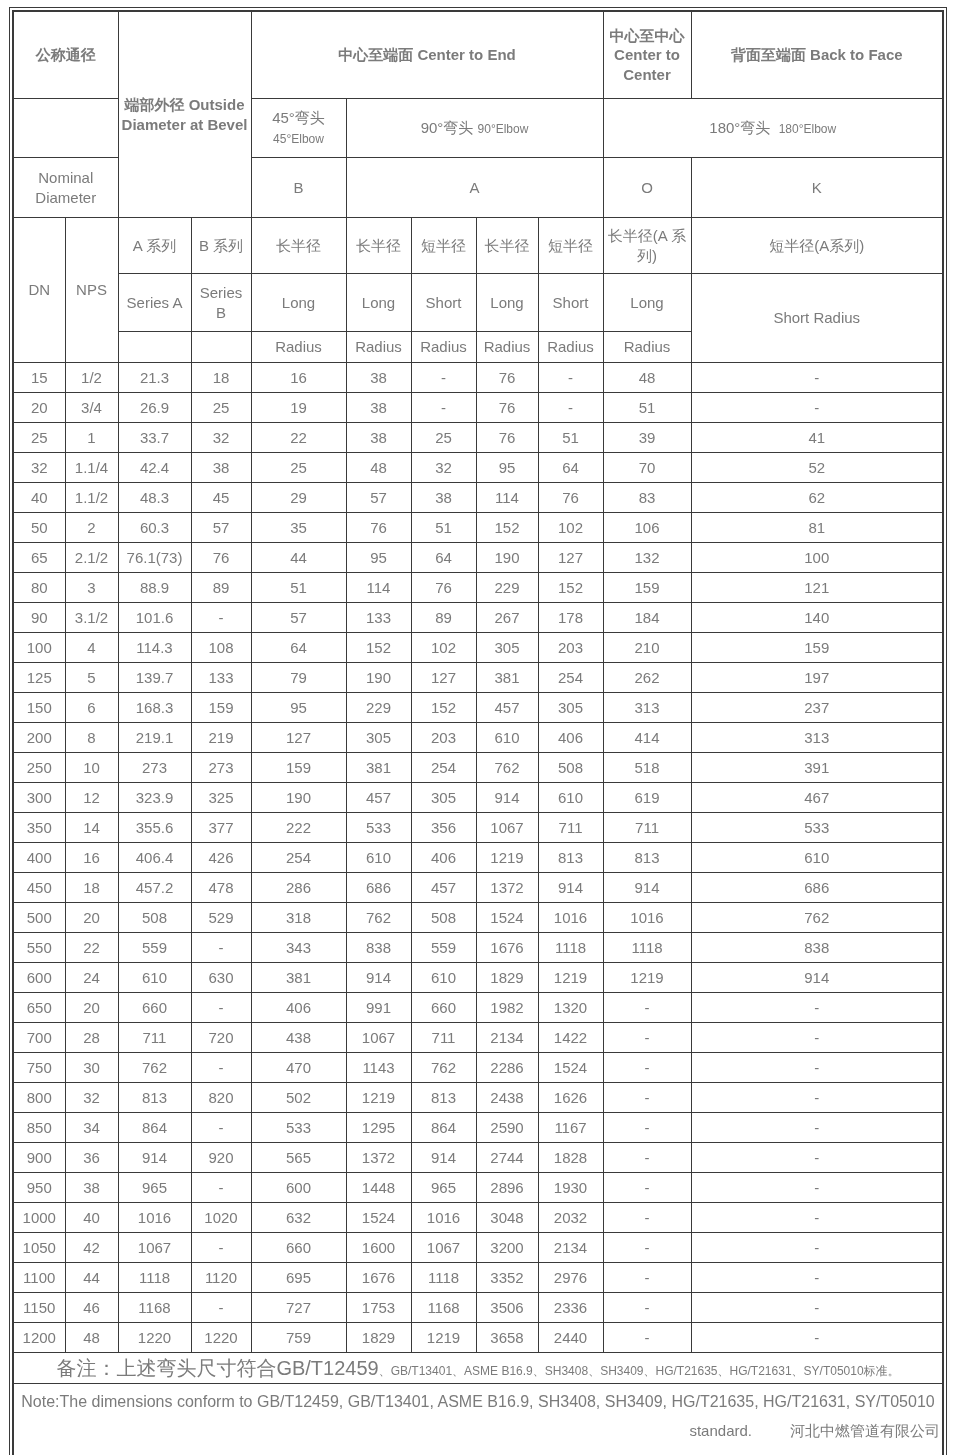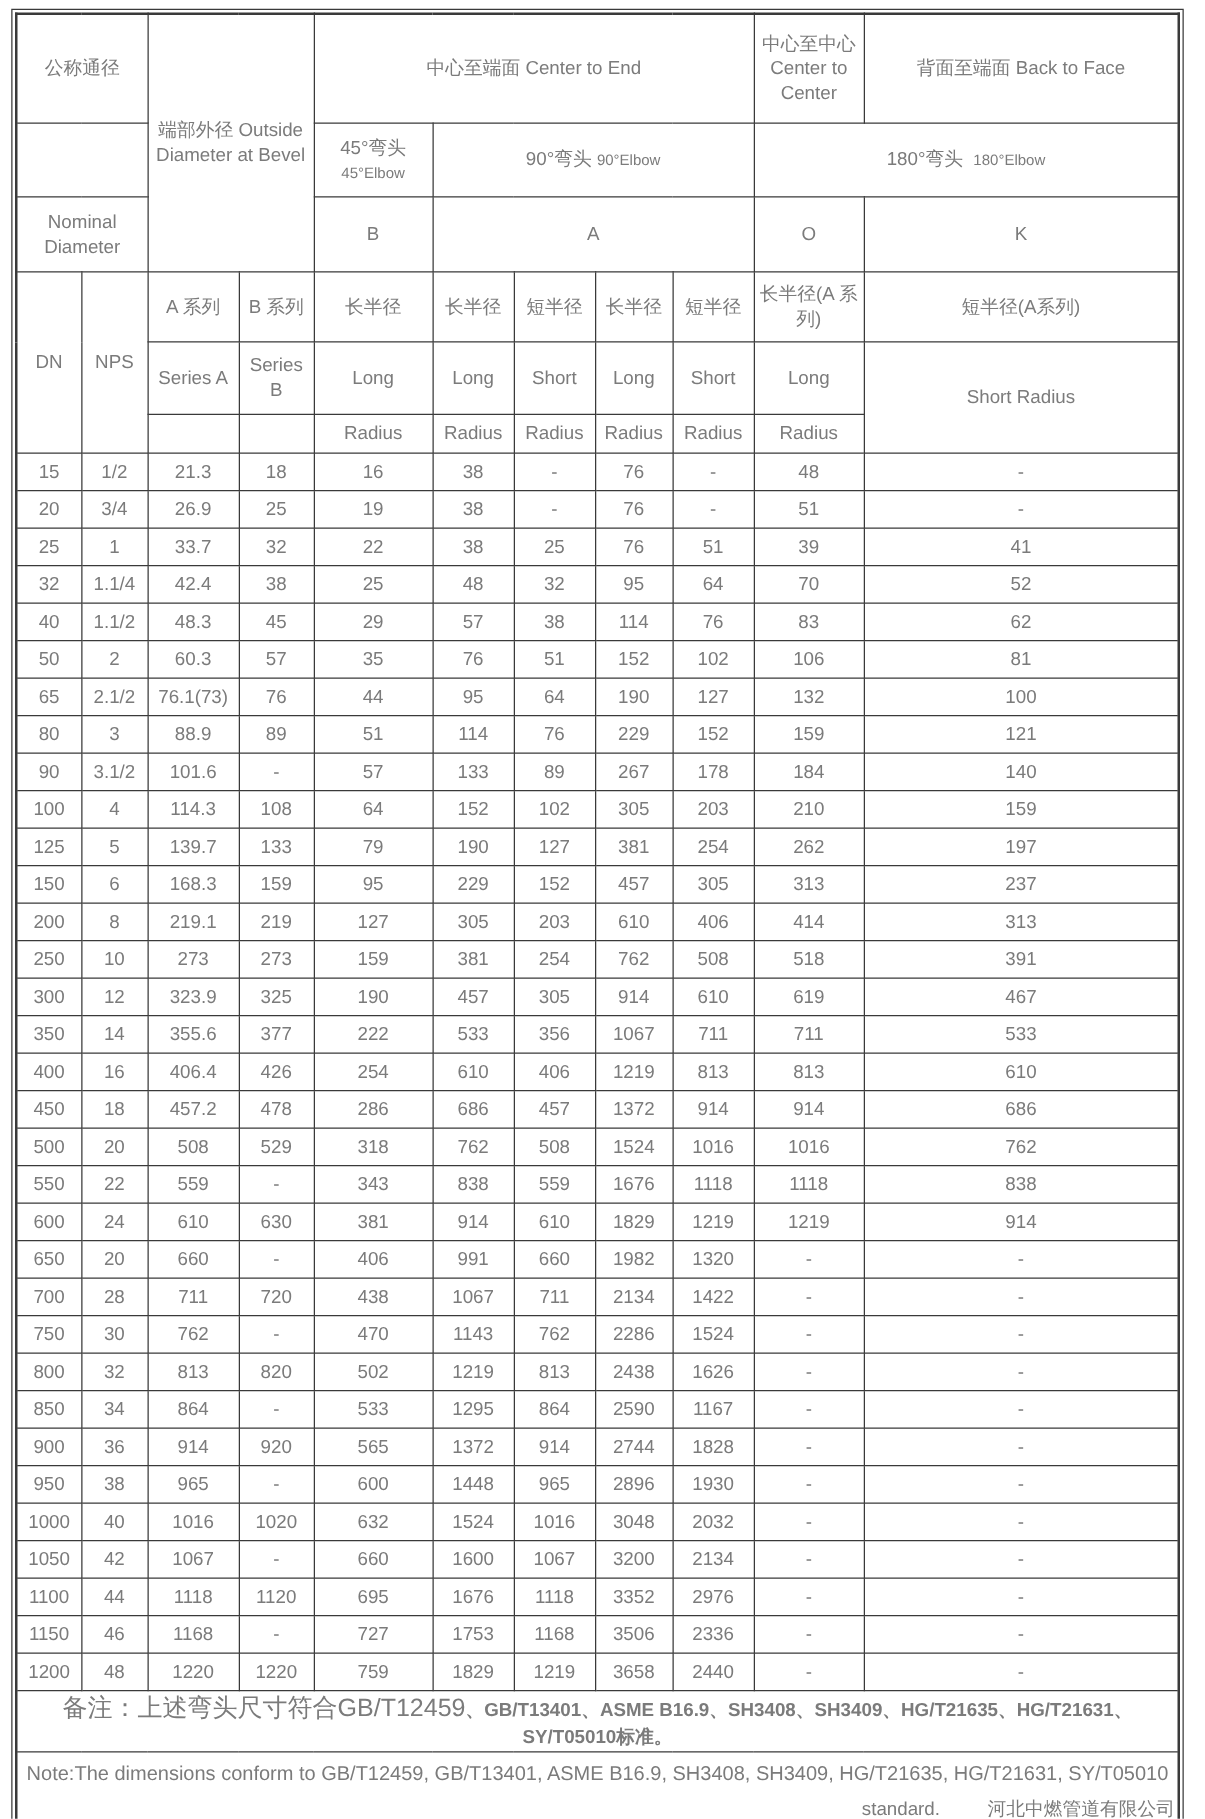--- a/index.html
+++ b/index.html
@@ -2,31 +2,31 @@
 <html><head>
 <meta charset="utf-8">
 <style>
   html,body{margin:0;padding:0;background:#ffffff;}
   body{width:964px;height:1455px;font-family:"Liberation Sans",sans-serif;}
   .page{padding:7px 0 0 9px;}
   .outer{border:1px solid #3a3a3a;padding:2px;width:938px;box-sizing:border-box;background:#fff;}
   table{border-collapse:collapse;border:2px solid #3a3a3a;width:100%;table-layout:fixed;color:#7b7b7b;}
   td{border:1px solid #3a3a3a;text-align:center;vertical-align:middle;padding:1px 2px;
      font-size:15px;line-height:1.3;overflow:hidden;word-break:break-word;}
-  tr.r1 td{height:84px;}
+  tr.r1 td{height:84px;font-weight:bold;}
   tr.r2 td{height:56px;}
   tr.r3 td{height:57px;}
   tr.r4 td{height:53px;}
   tr.r5 td{height:55px;}
   tr.r6 td{height:28px;}
   tbody.data tr td{height:27px;}
   .en-small{font-size:12px;}
   tr.f1 td{height:28px;}
   tr.f1 .cn-big{font-size:20px;}
-  tr.f1 .cn-small{font-size:15px;font-weight:bold;}
+  tr.f1 .cn-small{font-size:12px;}
   tr.f2 td{height:76px;vertical-align:top;padding-top:8px;font-size:16px;}
   .note-line2{margin-top:8px;font-size:15px;text-align:right;}
   .company{margin-left:38px;}
 </style>
 </head>
 <body>
 
 <div class="page">
   <div class="outer">
     <table>

